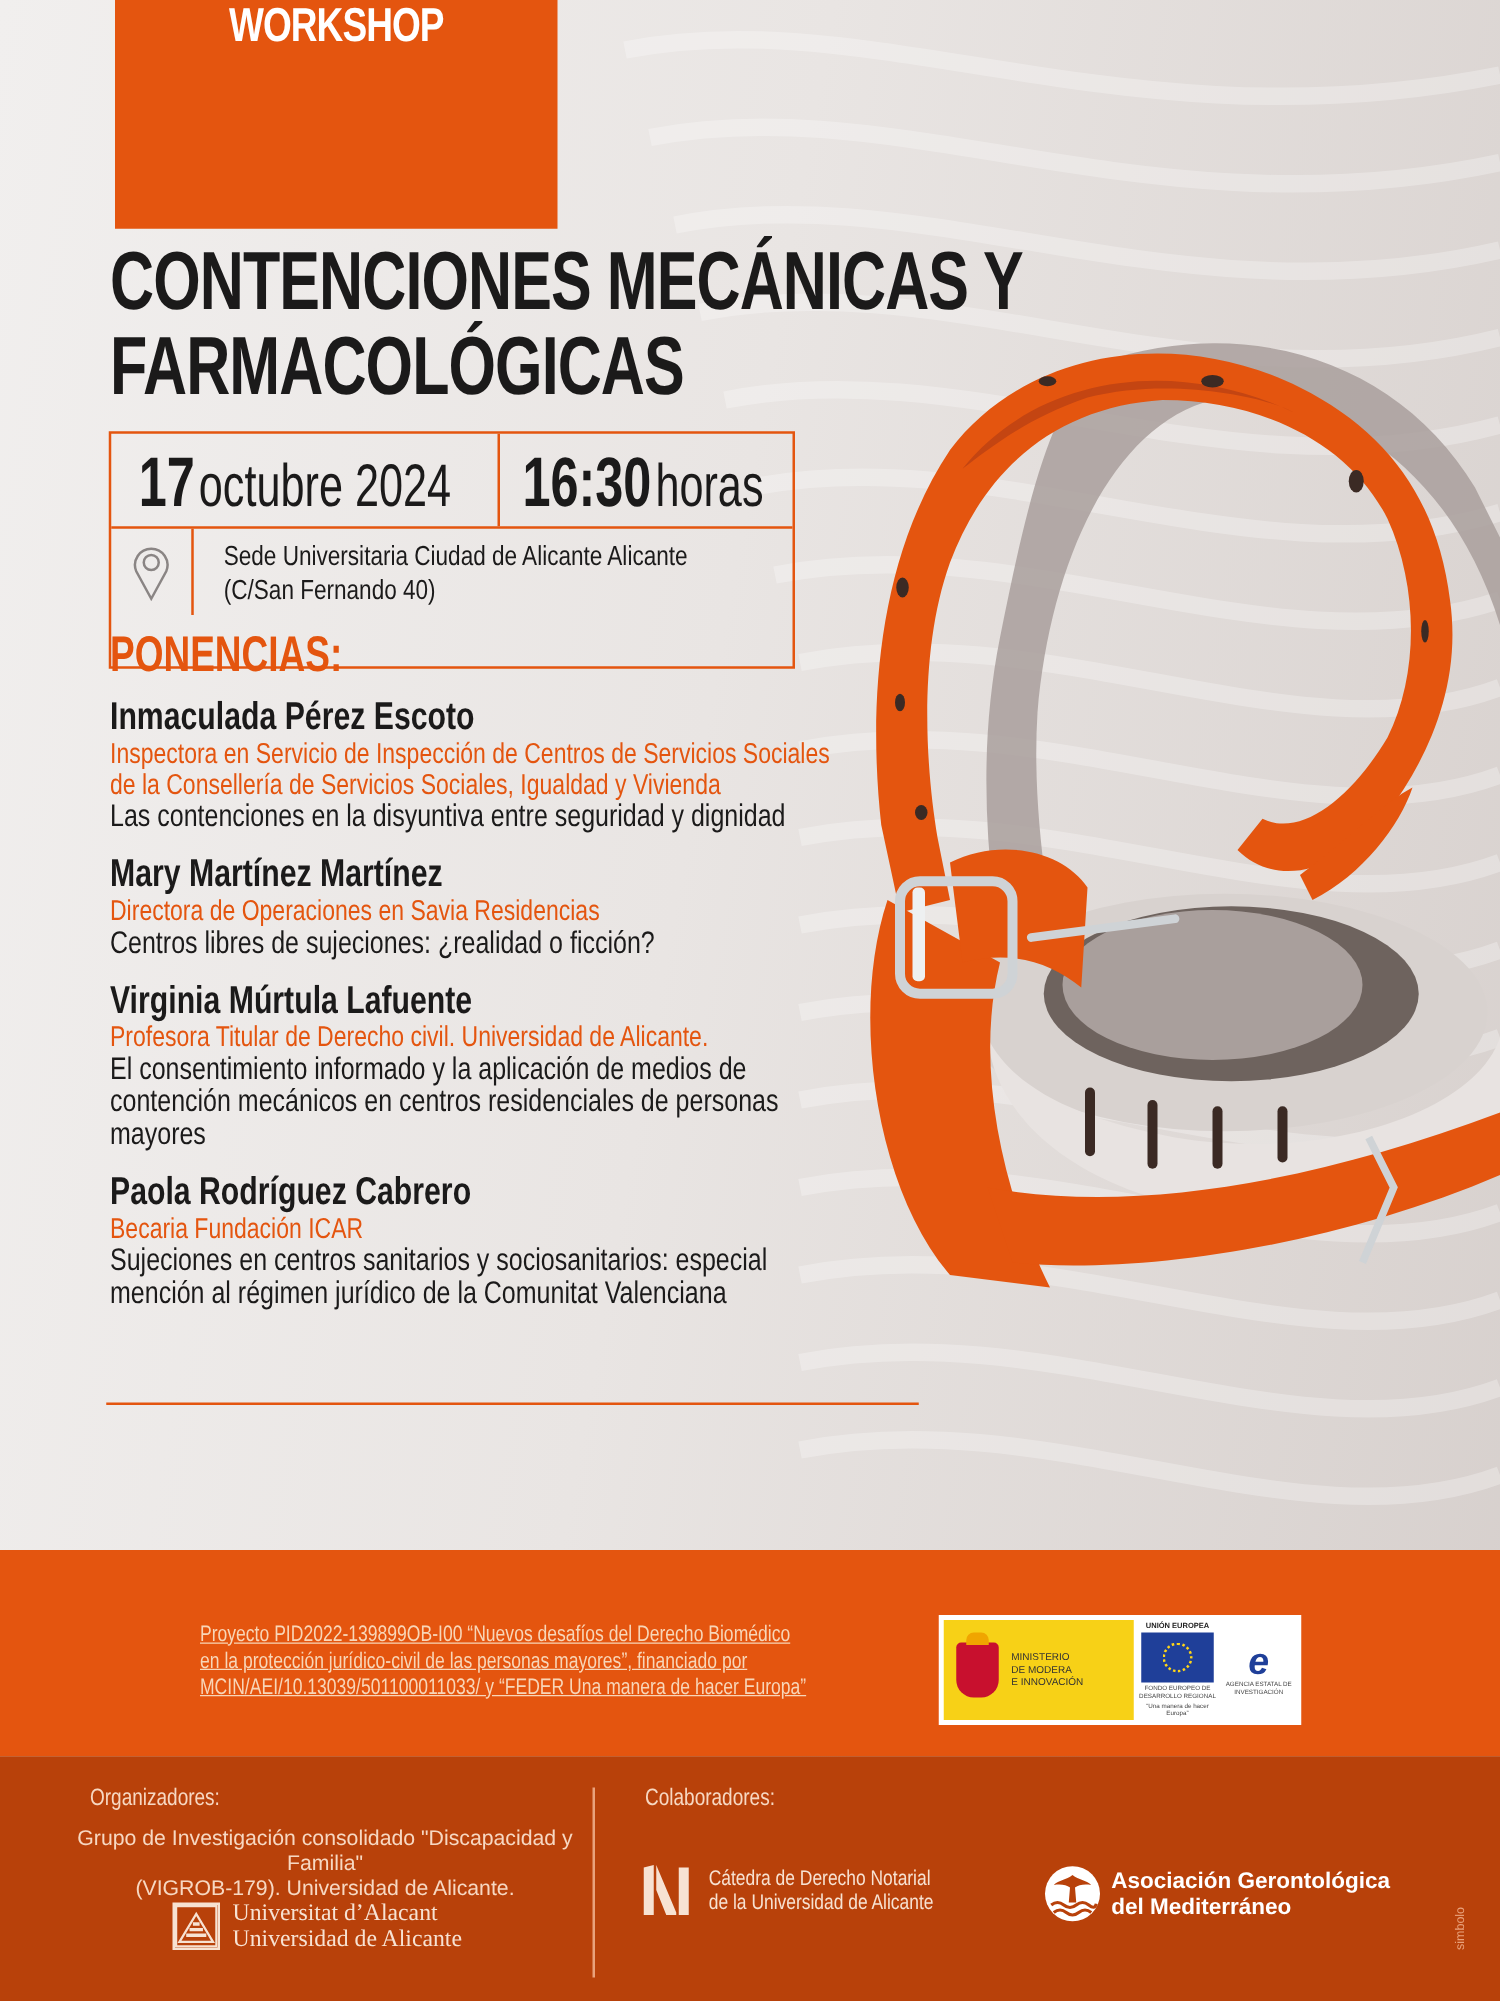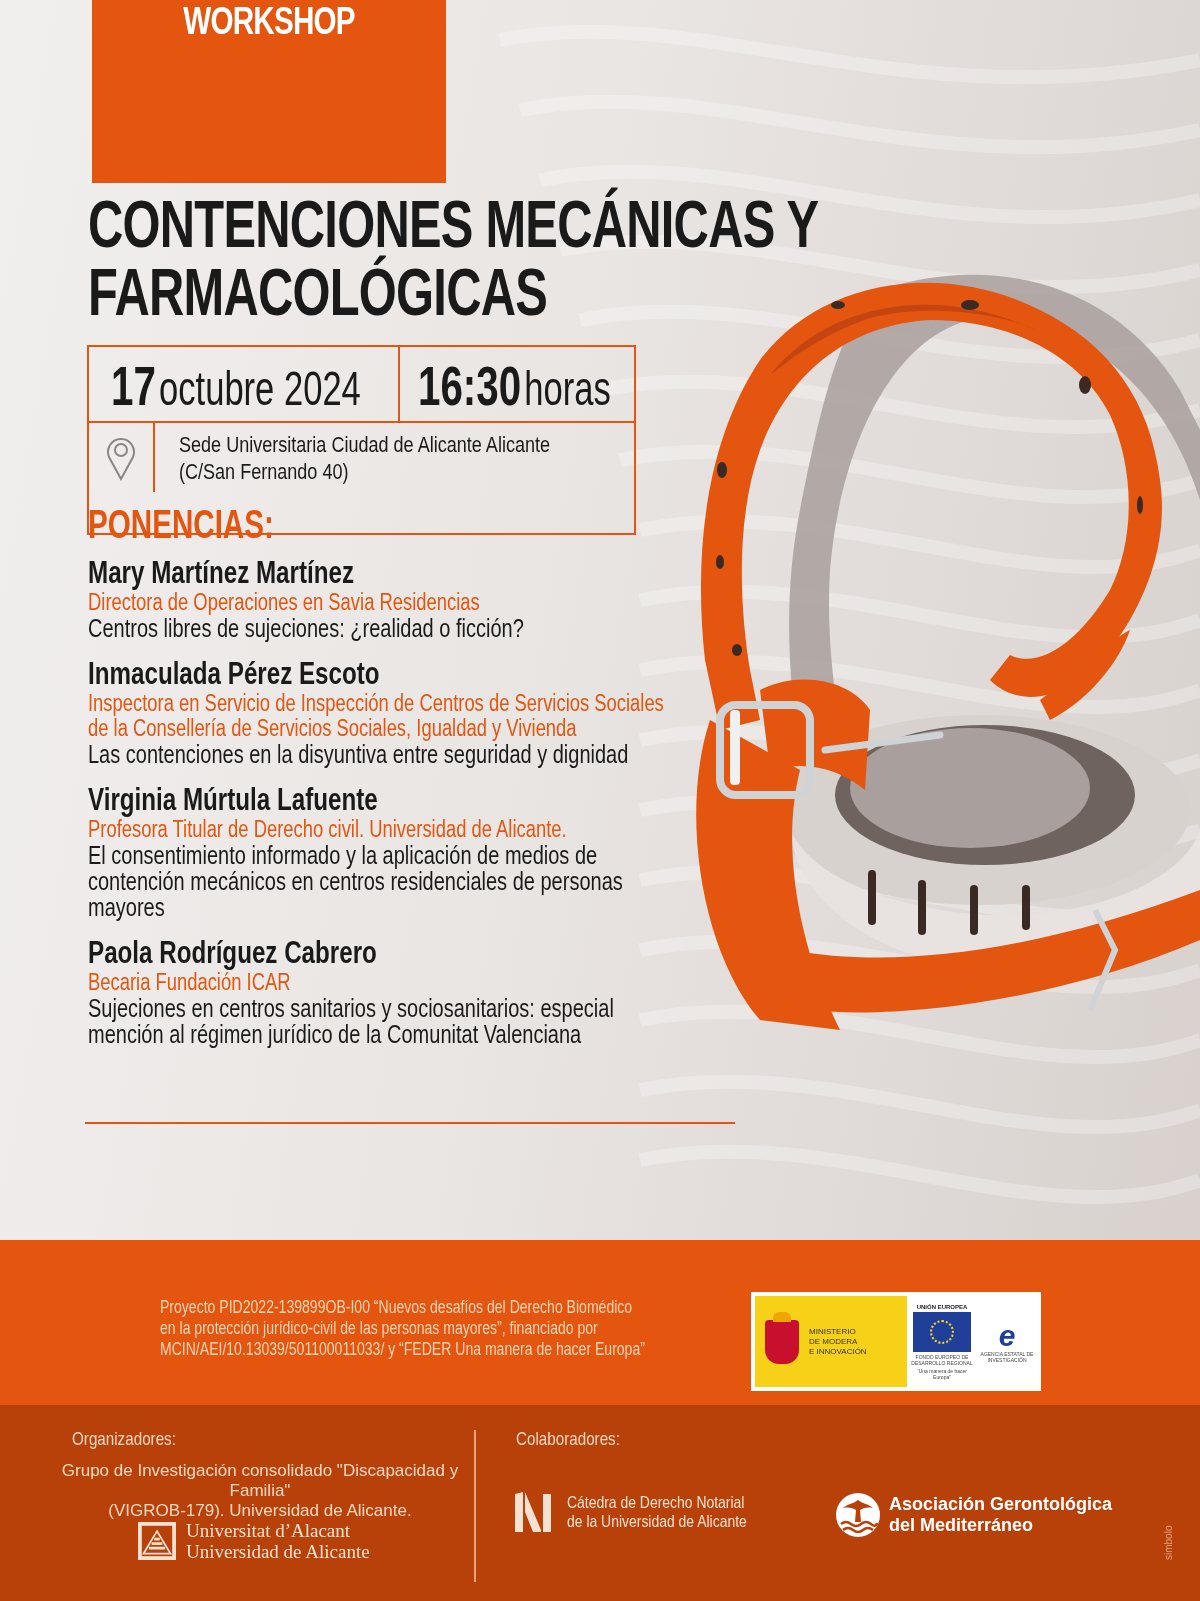--- a/index.html
+++ b/index.html
@@ -60,26 +60,26 @@
   .modera .label { position: absolute; left: 0; top: 6px; font-size: 40px; color: #e4550f; transform: scaleX(0.72); transform-origin: left top; white-space: nowrap; }
   .modera .arrow { position: absolute; left: 120px; top: 0; width: 0; height: 0; border-top: 32px solid transparent; border-bottom: 32px solid transparent; border-left: 22px solid #e4550f; }
   .modera .mname { position: absolute; left: 162px; top: -6px; font-weight: 700; font-size: 31px; white-space: nowrap; transform: scaleX(0.78); transform-origin: left top; }
   .modera .mrole { position: absolute; left: 162px; top: 30px; font-size: 23px; white-space: nowrap; transform: scaleX(0.8); transform-origin: left top; color:#1b1a1a; }
 
   .band-orange {
     position: absolute; left: 0; top: 1240px; width: 1200px; height: 165px; background: #e4550f; z-index: 3;
   }
   .project {
     position: absolute; left: 160px; top: 1297px; width: 600px; z-index: 4;
-    font-size: 18px; line-height: 21px; color: #f8d6b8;
+    font-size: 18px; line-height: 21px; color: #f8d6b8; text-decoration: underline;
   }
   .project span { display:block; white-space: nowrap; transform: scaleX(0.78); transform-origin: left top; }
 
   .logos-strip {
-    position: absolute; left: 751px; top: 1292px; width: 290px; height: 99px; background: #fff; z-index: 4;
+    position: absolute; left: 751px; top: 1292px; width: 290px; height: 88px; background: #fff; z-index: 4;
     display: flex; align-items: stretch; padding: 4px;
   }
   .min { width: 152px; background: #f7d117; display:flex; align-items:center; padding-left: 10px; gap: 10px; }
   .min .shield { width: 34px; height: 44px; background: #c8102e; border-radius: 4px 4px 14px 14px; position: relative; }
   .min .shield::before { content:""; position:absolute; left:8px; top:-8px; width:18px; height:10px; background:#f0a500; border-radius:6px 6px 0 0; }
   .min .txt { font-size: 8px; line-height: 10px; color:#333; }
   .eu { width: 70px; display:flex; flex-direction:column; align-items:center; justify-content:center; padding: 0 4px; }
   .eu .t { font-size: 6px; font-weight:700; color:#222; margin-bottom: 2px; }
   .eu .flag { width: 58px; height: 40px; background:#1f3f99; position:relative; }
   .eu .flag span { position:absolute; left: 50%; top: 50%; width: 24px; height: 24px; margin:-12px 0 0 -12px; border: 2px dotted #ffd617; border-radius: 50%; }
@@ -204,29 +204,29 @@
     <div class="addrcell">
       <span class="addr">Sede Universitaria Ciudad de Alicante Alicante</span>
       <span class="addr">(C/San Fernando 40)</span>
     </div>
   </div>
 
   <h2 class="sec-head">PONENCIAS:</h2>
 
   <div class="talks">
     <div class="talk">
-      <span class="name">Mary Martínez Martínez</span>
-      <span class="role">Directora de Operaciones en Savia Residencias</span>
-      <span class="topic">Centros libres de sujeciones: ¿realidad o ficción?</span>
-    </div>
-    <div class="talk">
       <span class="name">Inmaculada Pérez Escoto</span>
       <span class="role">Inspectora en Servicio de Inspección de Centros de Servicios Sociales</span>
       <span class="role">de la Consellería de Servicios Sociales, Igualdad y Vivienda</span>
       <span class="topic">Las contenciones en la disyuntiva entre seguridad y dignidad</span>
+    </div>
+    <div class="talk">
+      <span class="name">Mary Martínez Martínez</span>
+      <span class="role">Directora de Operaciones en Savia Residencias</span>
+      <span class="topic">Centros libres de sujeciones: ¿realidad o ficción?</span>
     </div>
     <div class="talk">
       <span class="name">Virginia Múrtula Lafuente</span>
       <span class="role">Profesora Titular de Derecho civil. Universidad de Alicante.</span>
       <span class="topic">El consentimiento informado y la aplicación de medios de</span>
       <span class="topic">contención mecánicos en centros residenciales de personas</span>
       <span class="topic">mayores</span>
     </div>
     <div class="talk">
       <span class="name">Paola Rodríguez Cabrero</span>

